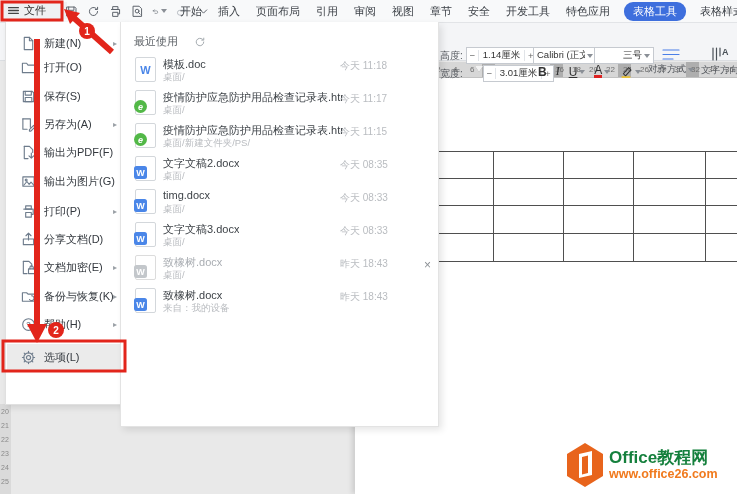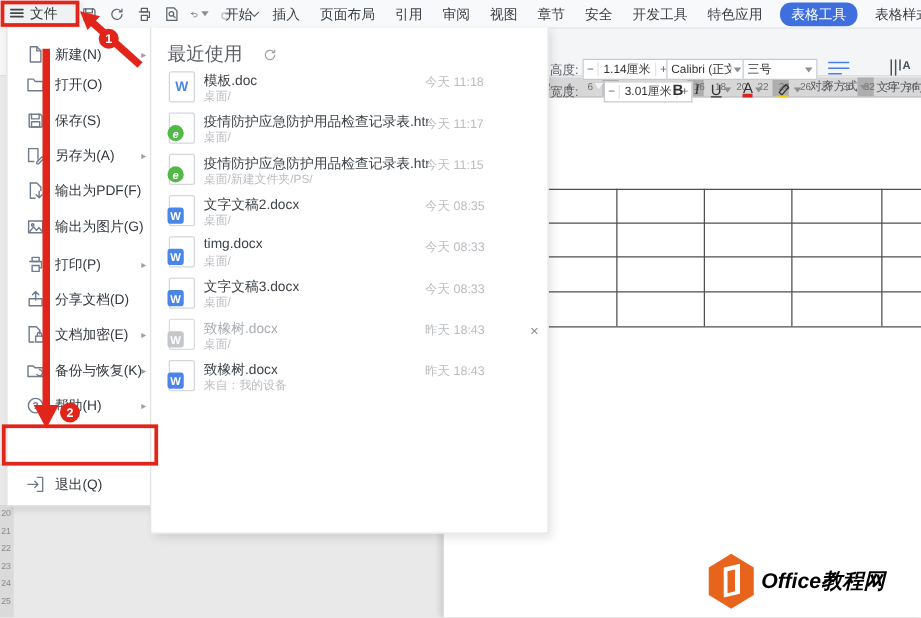--- a/index.html
+++ b/index.html
@@ -55,40 +55,40 @@
   .sidepanel{position:absolute;left:5px;top:22px;width:120px;height:382px;background:#fff;border:1px solid #e0e0e0;border-top:none;
              box-shadow:2px 3px 6px rgba(0,0,0,0.10);z-index:5;text-align:center;}
   .mitem{position:absolute;left:1px;width:117px;height:26px;display:flex;align-items:center;cursor:pointer;color:#33383e;font-size:11px;}
   .mitem .micon{position:absolute;left:14px;width:15px;height:15px;color:#6e7c8c;}
   .mitem .mlabel{position:absolute;left:37px;white-space:nowrap;}
   .mitem .marrow{position:absolute;right:7px;color:#9aa0a6;font-size:8px;}
   .mitem.hl{background:#ebebeb;}
 
   .recentpanel{position:absolute;left:120px;top:22px;width:317px;height:404px;background:#fff;border:1px solid #e3e3e3;border-top:none;
                box-shadow:3px 3px 7px rgba(0,0,0,0.10);z-index:5;}
-  .rhead{position:absolute;left:13px;top:12px;display:flex;align-items:center;gap:16px;font-size:15px;color:#5c6166;}
+  .rhead{position:absolute;left:13px;top:12px;display:flex;align-items:center;gap:16px;font-size:11px;color:#5c6166;}
   .rhead .ric{color:#9aa0a6;}
   .fitem{position:absolute;left:0;width:317px;height:33px;cursor:pointer;}
   .fitem .fname{position:absolute;left:42px;top:3px;font-size:11px;color:#3e4348;white-space:nowrap;max-width:180px;overflow:hidden;}
   .fitem .fpath{position:absolute;left:42px;top:17px;font-size:9.5px;color:#b9bcc0;white-space:nowrap;}
   .fitem .ftime{position:absolute;left:219px;top:5px;font-size:10px;color:#b9bcc0;white-space:nowrap;}
   .fitem.gray .fname{color:#a9adb2;}
   .fclose{position:absolute;right:7px;font-size:12px;color:#8b9095;cursor:pointer;z-index:6;}
   
   .fic{position:absolute;left:14px;top:3px;width:19px;height:23px;background:#fff;border:1px solid #d3d7db;border-radius:2px;}
   .fic .w-center{position:absolute;inset:0;display:flex;align-items:center;justify-content:center;color:#4a86e8;font-size:11px;font-weight:bold;}
   .fic .badge{position:absolute;left:-2px;bottom:1px;width:13px;height:13px;border-radius:2.5px;background:#4a86e8;color:#fff;
               font-size:9px;font-weight:bold;display:flex;align-items:center;justify-content:center;}
   .fic .badge.round{border-radius:50%;background:#52b847;font-style:italic;}
   .fic .badge.gray{background:#c3c7cb;}
   .fic.grayline{border-color:#dcdcdc;}
 
   
   .wm{position:absolute;left:566px;top:442px;display:flex;align-items:center;gap:5px;z-index:4;}
-  .wm .wtext .l1{font-size:17px;font-weight:bold;color:#000000;line-height:18px;white-space:nowrap;font-style:italic;}
+  .wm .wtext .l1{font-size:17px;font-weight:bold;color:#15803d;line-height:18px;white-space:nowrap;}
   .wm .wtext .l2{font-size:12.5px;font-weight:bold;color:#f07a1e;line-height:14px;white-space:nowrap;}
 
   
   .anno{position:absolute;inset:0;z-index:50;pointer-events:none;}
 </style>
 </head>
 <body>
 
 <div class="stage">
 
@@ -156,21 +156,21 @@
       <span class="stepper">
         <span class="sbtn">−</span>
         <span>3.01厘米</span>
         <span class="sbtn">+</span>
       </span>
     </div>
     <div class="combo" style="left:533px;top:25px;width:56px;">
       <span style="overflow:hidden;white-space:nowrap;">Calibri (正文)</span>
         <span class="tri"></span>
     </div>
-    <div class="combo" style="left:594px;top:25px;width:52px;">
+    <div class="combo" style="left:594px;top:25px;width:52px;justify-content:flex-end;">
       <span>三号</span>
         <span class="tri"></span>
     </div>
     <div class="fmtrow">
       <span class="fb" style="font-weight:bold;">B</span>
       <span class="fb" style="font-style:italic;font-family:'Liberation Serif',serif;">I</span>
       <span class="fb">
           <u>U</u>
           <span class="tri"></span>
         </span>
@@ -374,28 +374,29 @@
       <div class="mitem" style="top: 289px;">
         <span class="micon">
           <svg class="ic" width="15" height="15" viewBox="0 0 16 16">
             <circle cx="8" cy="8" r="6.2"></circle>
             <text x="8" y="11" font-size="8.5" text-anchor="middle" font-weight="bold">?</text>
           </svg>
         </span>
         <span class="mlabel">帮助(H)</span>
         <span class="marrow">▸</span>
       </div>
-      <div class="mitem" style="top: 352px;">
-        <span class="micon">
-          <svg class="ic" width="15" height="15" viewBox="0 0 16 16">
-            <path d="M9.5 2h4.5v12H9.5"></path>
-            <path d="M1.5 8h8.5M7.3 5.3L10 8l-2.7 2.7"></path>
-          </svg>
-        </span>
-        <span class="mlabel">退出(Q)</span>
+      <div class="mitem hl" style="top: 322px;">
+        <span class="micon">
+          <svg class="ic" width="15" height="15" viewBox="0 0 16 16">
+            <circle cx="8" cy="8" r="2.2"></circle>
+            <circle cx="8" cy="8" r="5"></circle>
+            <path d="M8 1.5V3M8 13v1.5M1.5 8H3M13 8h1.5M3.4 3.4l1.1 1.1M11.5 11.5l1.1 1.1M12.6 3.4l-1.1 1.1M4.5 11.5l-1.1 1.1"></path>
+          </svg>
+        </span>
+        <span class="mlabel">选项(L)</span>
       </div>
     </div>
 
   <div class="recentpanel">
     <div class="rhead">
       <span>最近使用</span>
       <span class="ric">
         <svg class="ic" width="12" height="12" viewBox="0 0 16 16">
             <path d="M13 8a5 5 0 1 1-1.6-3.7M13 2.8v2.7h-2.7"></path>
           </svg>
@@ -471,20 +472,21 @@
   </div>
 
   <div class="wm">
     <svg width="38" height="46" viewBox="0 0 38 46">
       <polygon points="19,1 37,12 37,34 19,45 1,34 1,12" fill="#e8641c"></polygon>
       <polygon points="13,12 26,9 26,33 13,36" fill="#fff"></polygon>
       <polygon points="16,15 22,13.5 22,31 16,32.5" fill="#e8641c"></polygon>
     </svg>
     <div class="wtext">
       <div class="l1">Office教程网</div>
+      <div class="l2">www.office26.com</div>
     </div>
   </div>
 
   <svg class="anno" width="737" height="494" viewBox="0 0 737 494">
     <rect x="2" y="2" width="60" height="18" fill="none" stroke="#e2251b" stroke-width="3"></rect>
     <polygon points="64,9 80,13 70,24" fill="#e2251b"></polygon>
     <line x1="74" y1="18" x2="112" y2="52" stroke="#e2251b" stroke-width="6"></line>
     <circle cx="87" cy="31" r="8" fill="#e2251b"></circle>
     <text x="87" y="34.5" font-size="10" font-weight="bold" fill="#fff" text-anchor="middle">1</text>
     <line x1="37" y1="39" x2="37" y2="326" stroke="#e2251b" stroke-width="6"></line>

